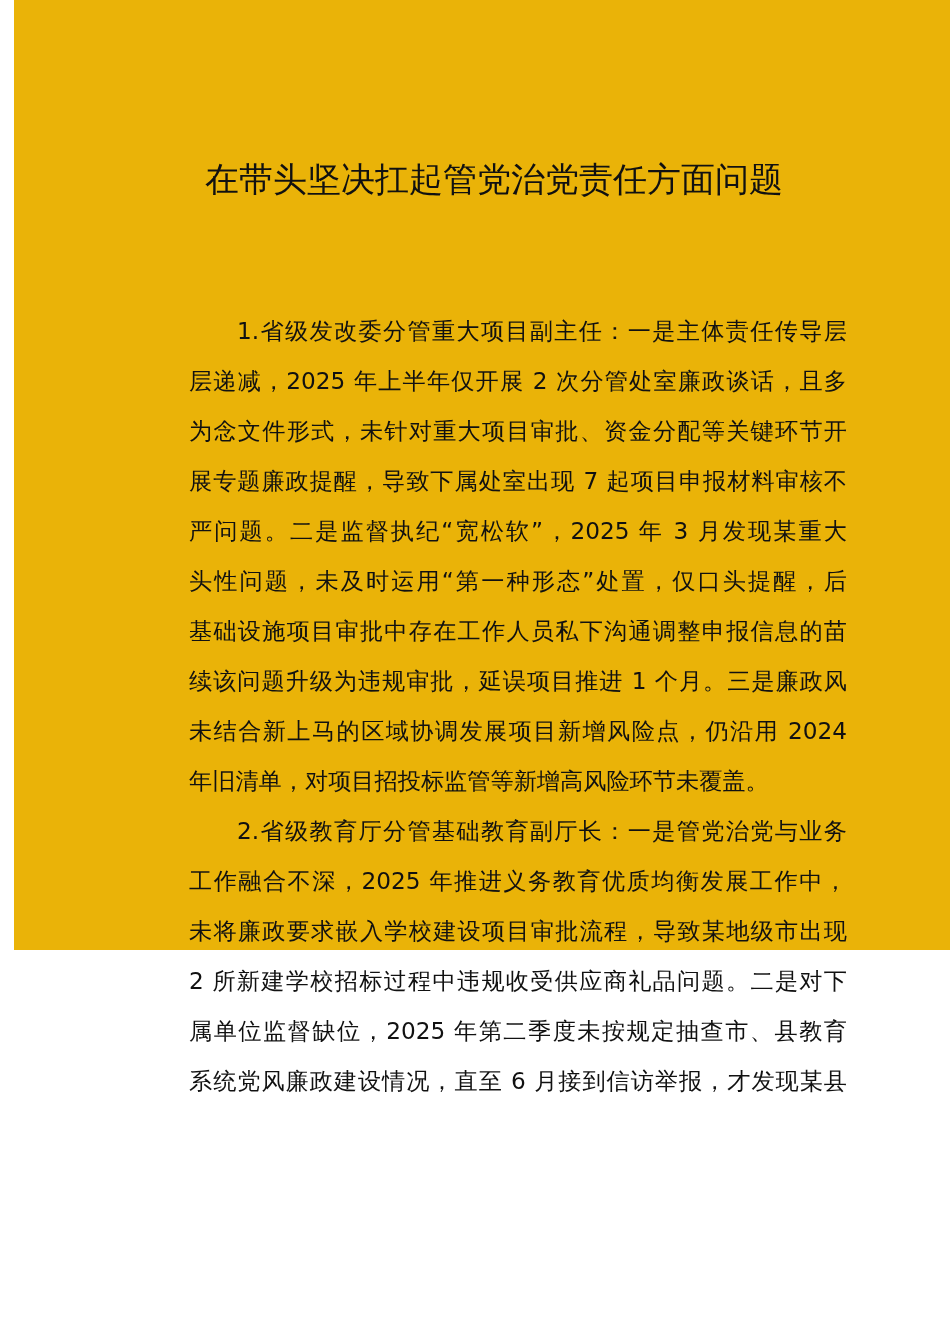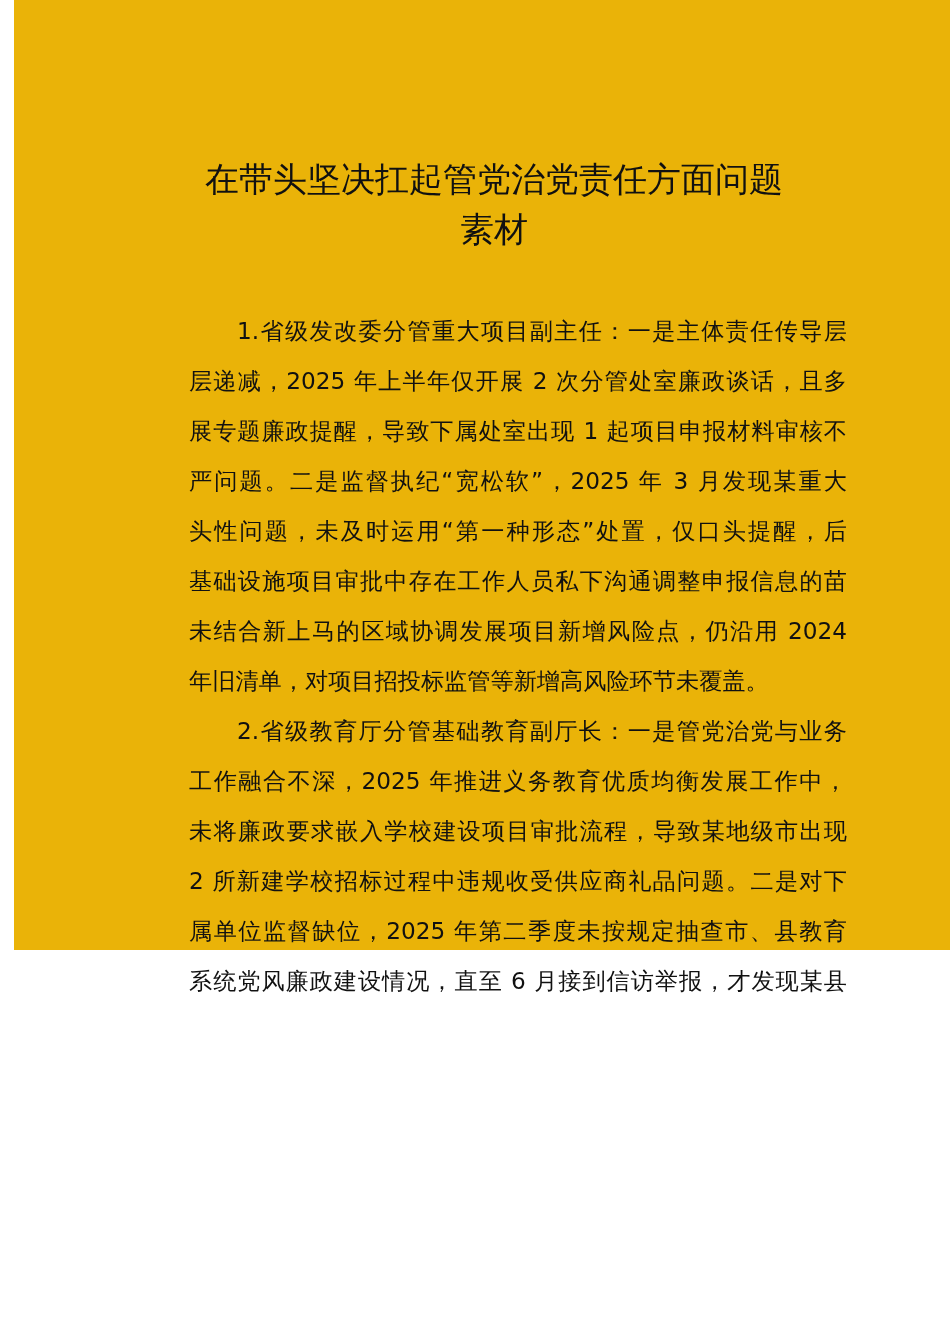--- a/index.html
+++ b/index.html
@@ -58,31 +58,32 @@
     .line.indent {
       padding-left: 48px;
     }
   </style>
 </head>
 <body>
 
 <div class="page">
   <h1 class="title">
     <span class="line-title" style="display:block;">在带头坚决扛起管党治党责任方面问题</span>
-    <span class="line-title" style="display:block;">素材</span>
   </h1>
 
   <div class="body-text">
     <div>
       <span class="line indent">1.省级发改委分管重大项目副主任：一是主体责任传导层</span>
       <span class="line">层递减，2025 年上半年仅开展 2 次分管处室廉政谈话，且多</span>
-      <span class="line">展专题廉政提醒，导致下属处室出现 1 起项目申报材料审核不</span>
+      <span class="line">为念文件形式，未针对重大项目审批、资金分配等关键环节开</span>
+      <span class="line">展专题廉政提醒，导致下属处室出现 7 起项目申报材料审核不</span>
       <span class="line">严问题。二是监督执纪“宽松软”，2025 年 3 月发现某重大</span>
       <span class="line">头性问题，未及时运用“第一种形态”处置，仅口头提醒，后</span>
       <span class="line">基础设施项目审批中存在工作人员私下沟通调整申报信息的苗</span>
+      <span class="line">续该问题升级为违规审批，延误项目推进 1 个月。三是廉政风</span>
       <span class="line">未结合新上马的区域协调发展项目新增风险点，仍沿用 2024</span>
       <span class="line last">年旧清单，对项目招投标监管等新增高风险环节未覆盖。</span>
     </div>
     <div>
       <span class="line indent">2.省级教育厅分管基础教育副厅长：一是管党治党与业务</span>
       <span class="line">工作融合不深，2025 年推进义务教育优质均衡发展工作中，</span>
       <span class="line">未将廉政要求嵌入学校建设项目审批流程，导致某地级市出现</span>
       <span class="line">2 所新建学校招标过程中违规收受供应商礼品问题。二是对下</span>
       <span class="line">属单位监督缺位，2025 年第二季度未按规定抽查市、县教育</span>
       <span class="line">系统党风廉政建设情况，直至 6 月接到信访举报，才发现某县</span>

